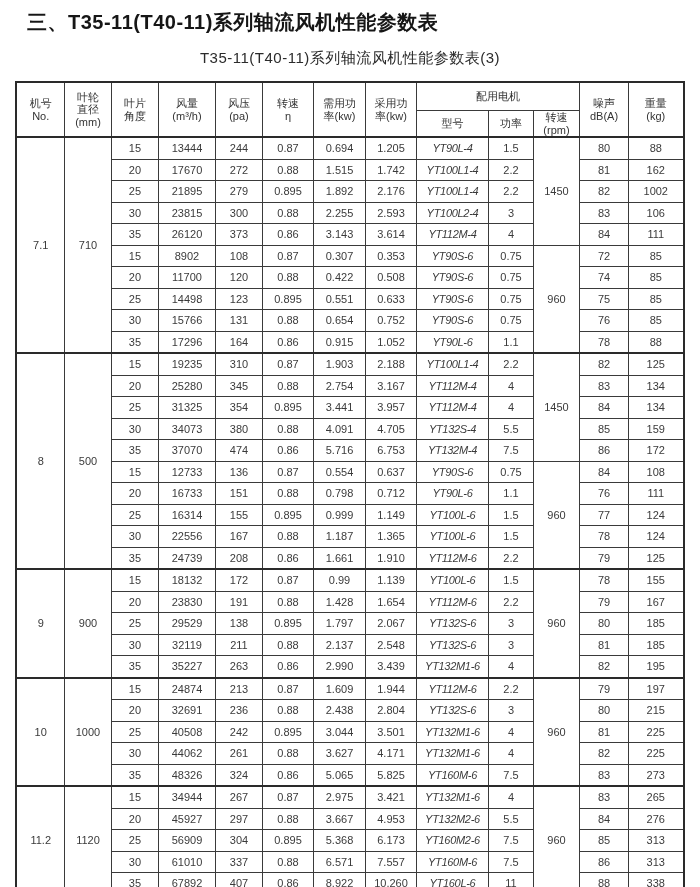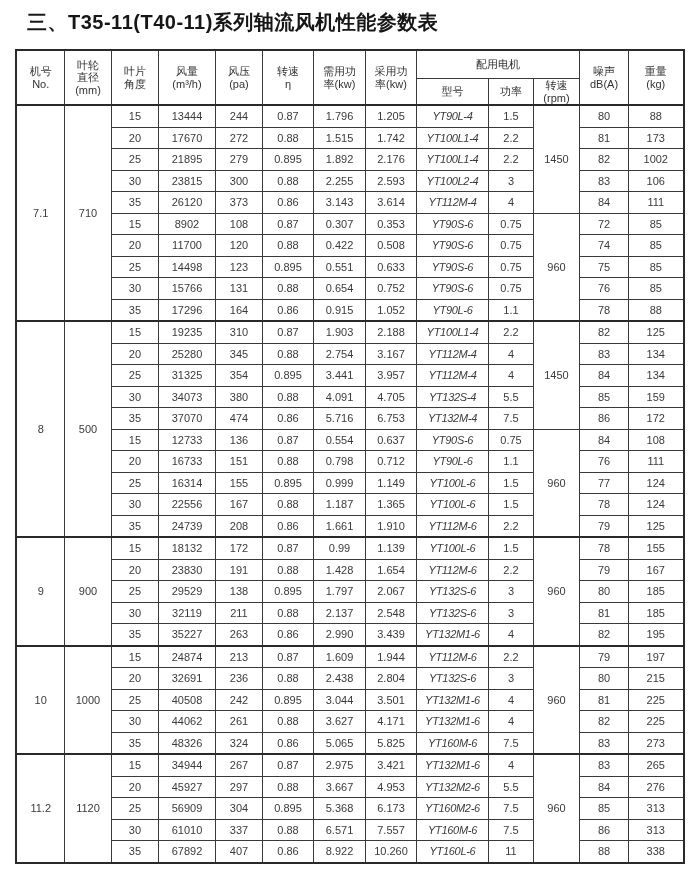--- a/index.html
+++ b/index.html
@@ -38,20 +38,21 @@
   thead tr:last-child th{border-bottom:1.5px solid #2a2a2a;}
   table.perf td{font-size:11px;height:20.5px;}
   td.cell-motor-model{font-size:10.5px;letter-spacing:-0.3px;font-style:italic;}
   tr.group-start td{border-top:2px solid #2a2a2a;}
 </style>
 </head>
 <body>
 
 <div class="page">
   <h1 class="doc-title">三、T35-11(T40-11)系列轴流风机性能参数表</h1>
+  <div class="doc-subtitle">T35-11(T40-11)系列轴流风机性能参数表(3)</div>
 
   <table class="perf">
     <colgroup>
       <col style="width:48px">
         <col style="width:47px">
         <col style="width:47px">
       <col style="width:57px">
         <col style="width:47px">
         <col style="width:51px">
       <col style="width:52px">
@@ -95,39 +96,39 @@
         </tr>
       </thead>
     <tbody>
         <tr class="group-start">
           <td rowspan="10">7.1</td>
           <td rowspan="10">710</td>
           <td class="cell-blade-angle">15</td>
           <td class="cell-air-volume">13444</td>
           <td class="cell-air-pressure">244</td>
           <td class="cell-efficiency">0.87</td>
-          <td class="cell-required-power">1.796</td>
+          <td class="cell-required-power">0.694</td>
           <td class="cell-adopted-power">1.205</td>
           <td class="cell-motor-model">YT90L-4</td>
           <td class="cell-motor-power">1.5</td>
           <td rowspan="5">1450</td>
           <td>80</td>
           <td>88</td>
         </tr>
         <tr>
           <td class="cell-blade-angle">20</td>
           <td class="cell-air-volume">17670</td>
           <td class="cell-air-pressure">272</td>
           <td class="cell-efficiency">0.88</td>
           <td class="cell-required-power">1.515</td>
           <td class="cell-adopted-power">1.742</td>
           <td class="cell-motor-model">YT100L1-4</td>
           <td class="cell-motor-power">2.2</td>
           <td>81</td>
-          <td>173</td>
+          <td>162</td>
         </tr>
         <tr>
           <td class="cell-blade-angle">25</td>
           <td class="cell-air-volume">21895</td>
           <td class="cell-air-pressure">279</td>
           <td class="cell-efficiency">0.895</td>
           <td class="cell-required-power">1.892</td>
           <td class="cell-adopted-power">2.176</td>
           <td class="cell-motor-model">YT100L1-4</td>
           <td class="cell-motor-power">2.2</td>

